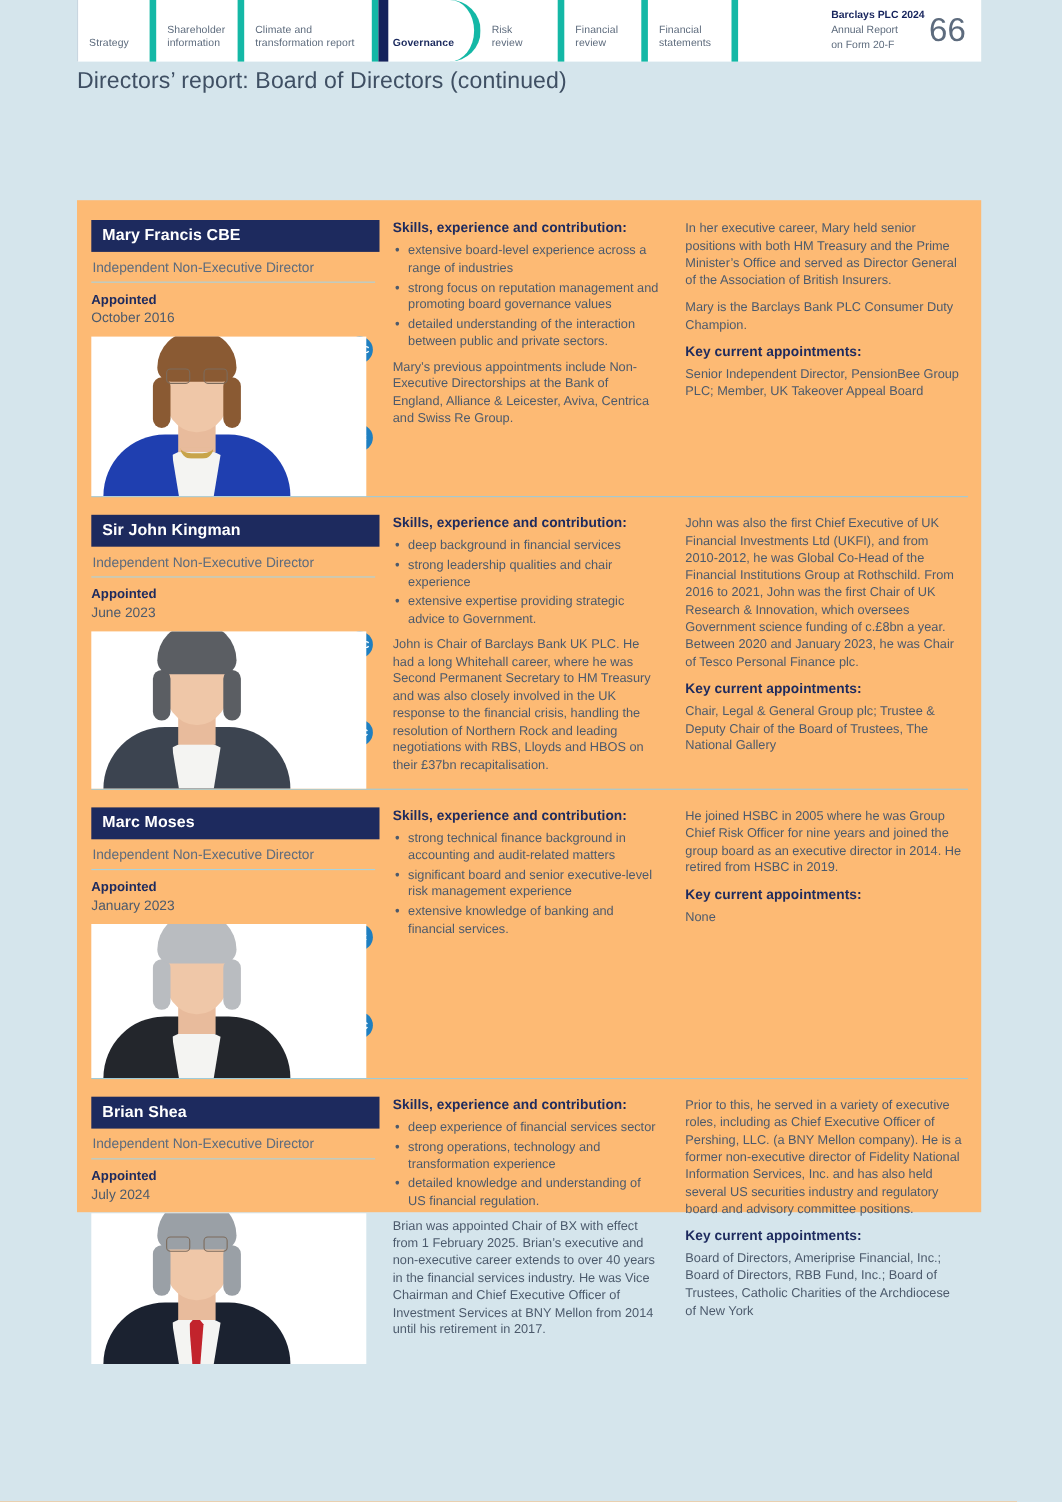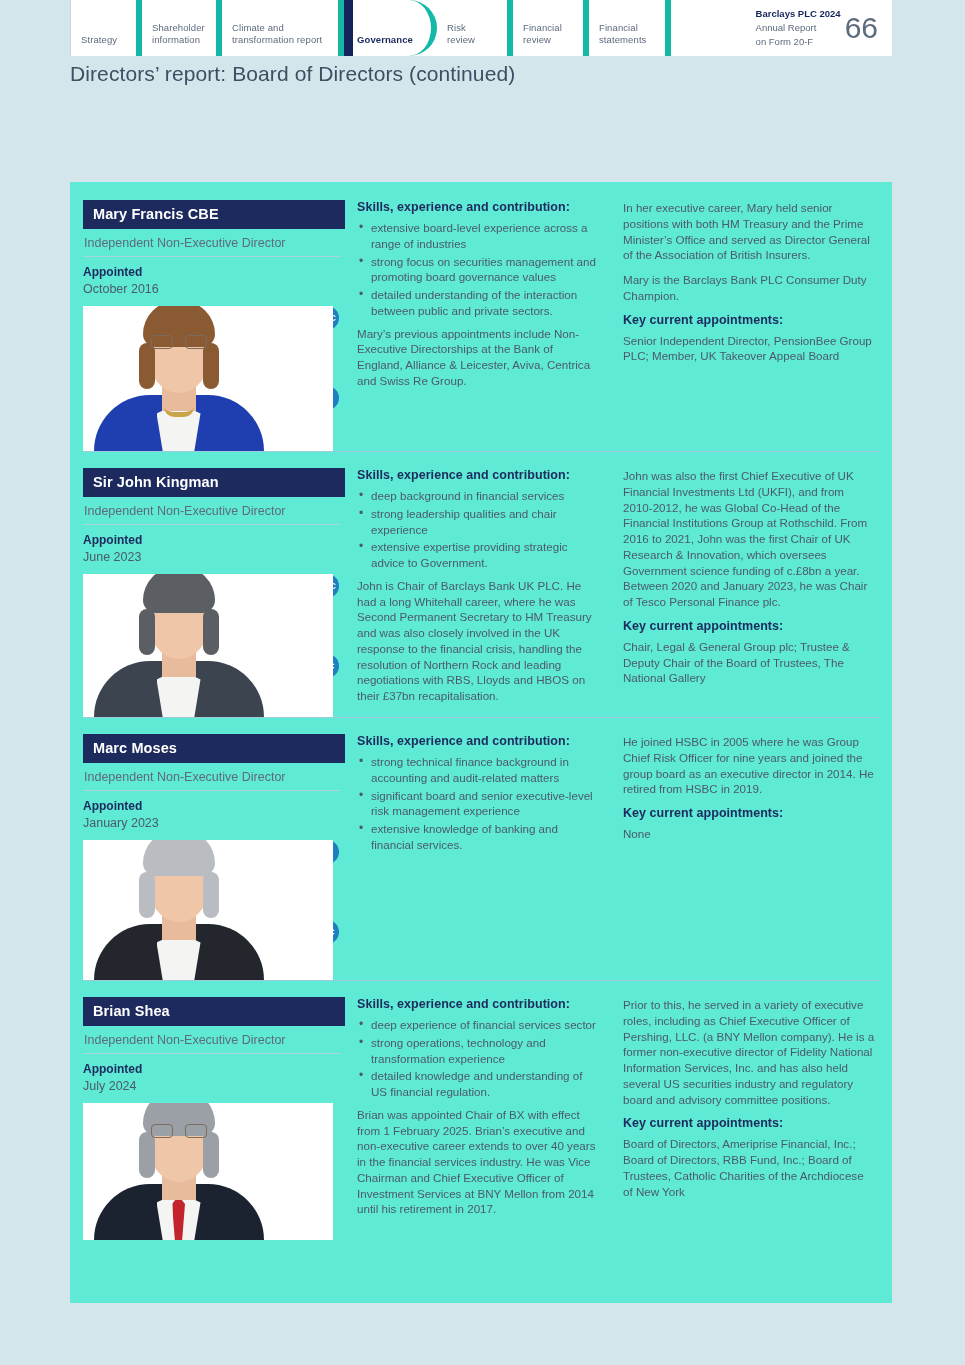--- a/index.html
+++ b/index.html
@@ -103,22 +103,22 @@
     color: #3f4f63;
     letter-spacing: 0.1px;
   }
 
   
   .content-card {
     position: absolute;
     left: 70px;
     top: 182px;
     width: 822px;
-    height: 1121px;
-    background: #5eead4;
+    height: 920px;
+    background: #fdba74;
   }
 
   .director {
     position: relative;
     padding: 0 0 0 0;
   }
   .director-inner {
     display: flex;
     padding: 18px 18px 0 13px;
   }
@@ -396,21 +396,21 @@
                 </div>
             </div>
           </div>
         </div>
       </div>
 
       <div class="col-mid">
         <div class="sec-heading">Skills, experience and contribution:</div>
         <ul class="skills">
           <li>extensive board-level experience across a range of industries</li>
-          <li>strong focus on securities management and promoting board governance values</li>
+          <li>strong focus on reputation management and promoting board governance values</li>
           <li>detailed understanding of the interaction between public and private sectors.</li>
         </ul>
         <p class="body-text">Mary’s previous appointments include Non-Executive Directorships at the Bank of England, Alliance &amp; Leicester, Aviva, Centrica and Swiss Re Group.</p>
       </div>
 
       <div class="col-right">
         <p class="body-text">In her executive career, Mary held senior positions with both HM Treasury and the Prime Minister’s Office and served as Director General of the Association of British Insurers.</p>
         <p class="body-text">Mary is the Barclays Bank PLC Consumer Duty Champion.</p>
         <div class="sec-heading">Key current appointments:</div>
         <p class="body-text">Senior Independent Director, PensionBee Group PLC; Member, UK Takeover Appeal Board</p>

